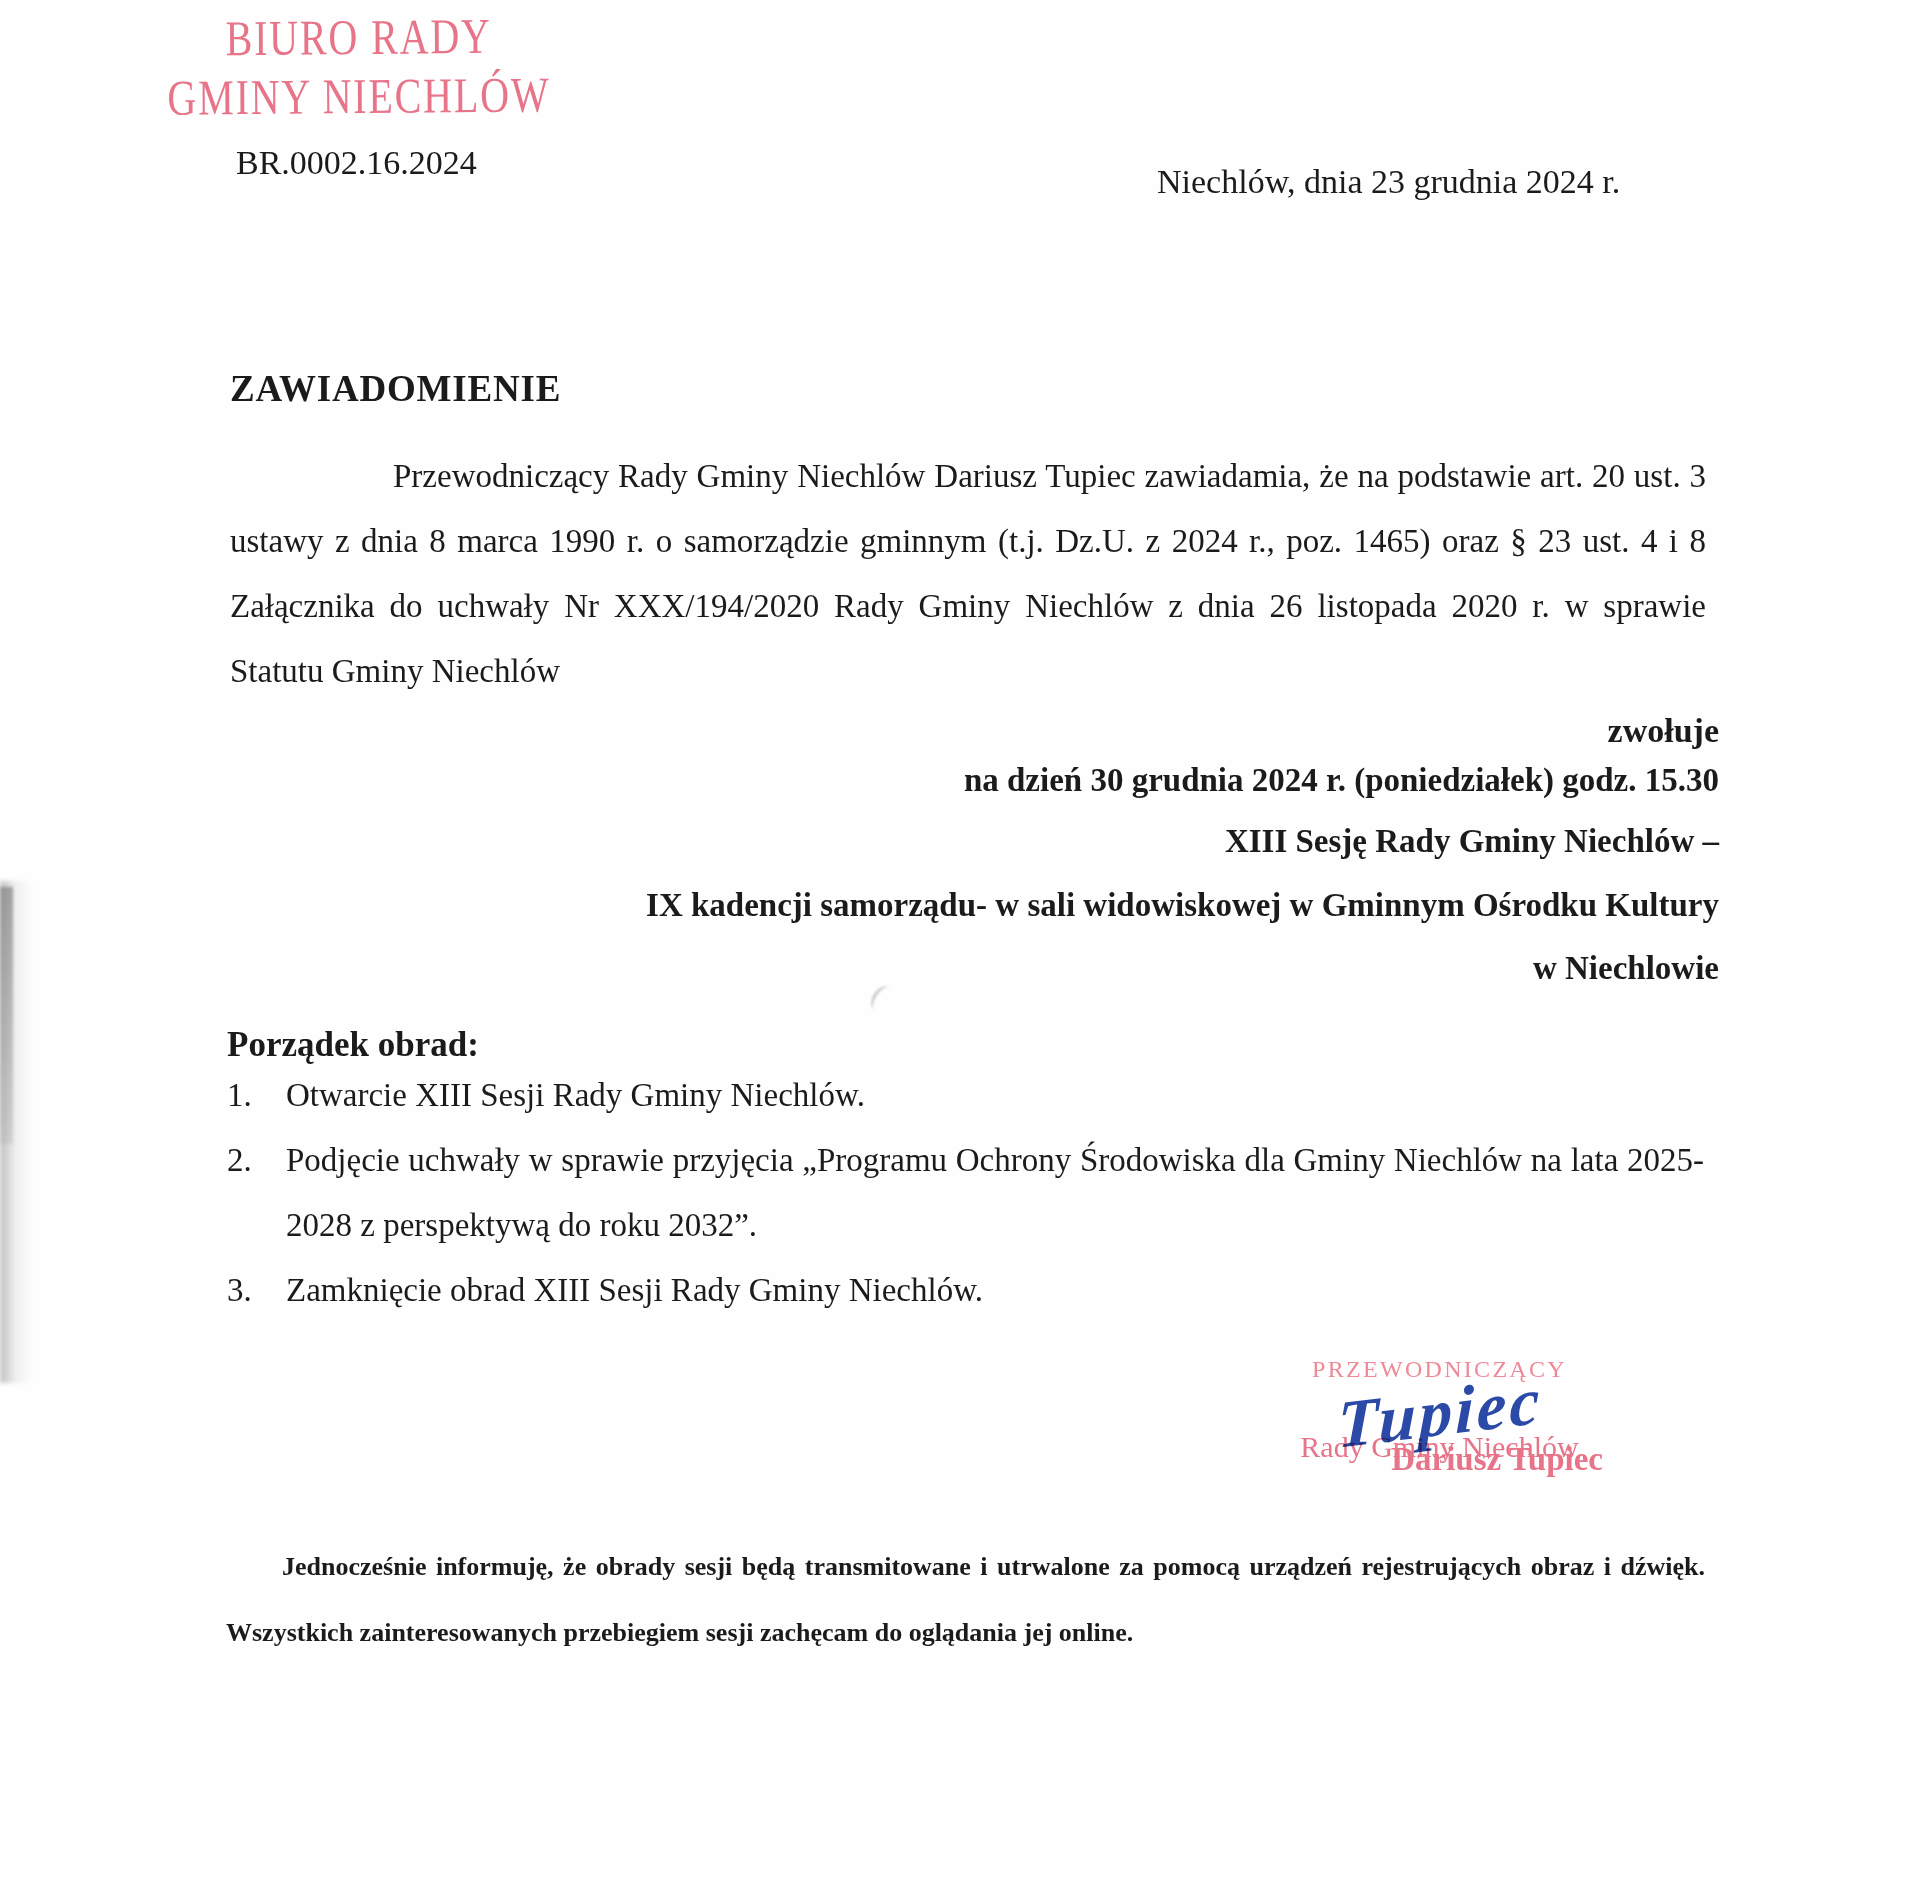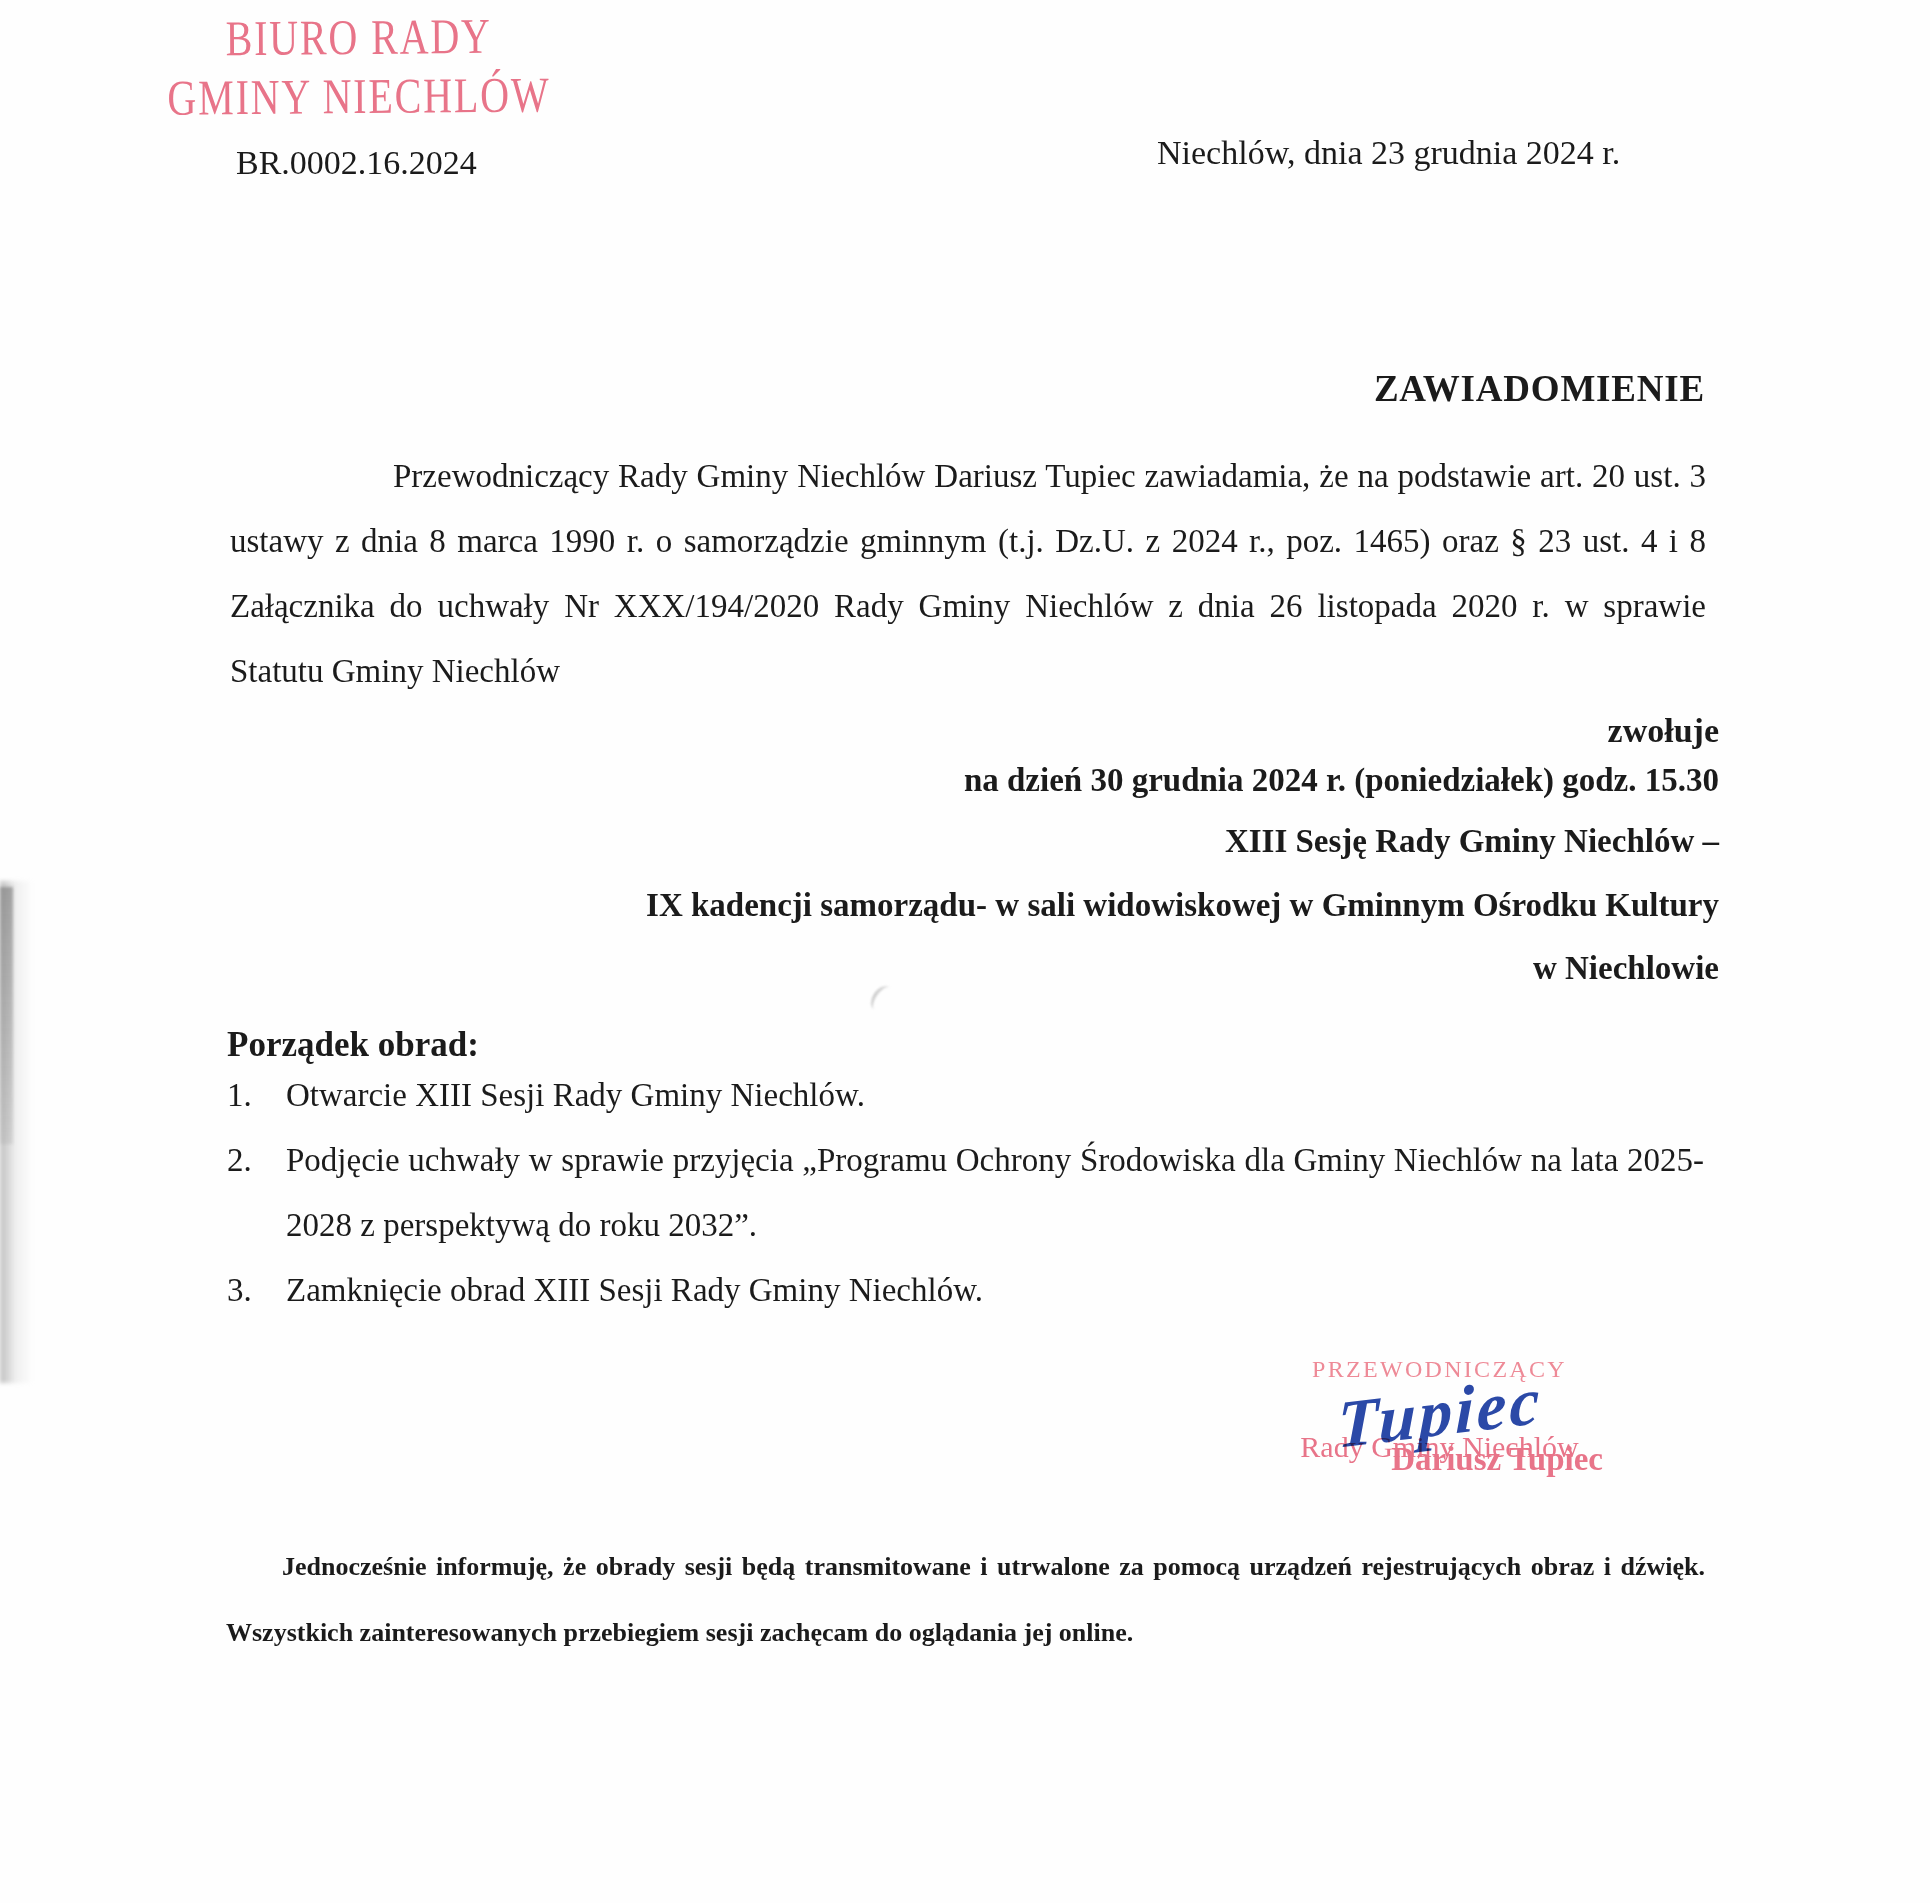--- a/index.html
+++ b/index.html
@@ -25,27 +25,27 @@
     font-size:50px;line-height:59px;letter-spacing:2.3px;
     transform:scaleX(.80) rotate(-.4deg);
     transform-origin:center top;
     white-space:nowrap;
   }
   .ref-number{
     position:absolute;left:236px;top:146px;
     font-size:34px;line-height:1;white-space:nowrap;
   }
   .date-line{
-    position:absolute;left:1157px;top:136px;
+    position:absolute;left:1157px;top:165px;
     font-size:34px;line-height:1;white-space:nowrap;
   }
   
   .doc-title{
     position:absolute;left:230px;top:370px;width:1475px;
-    text-align:right;font-weight:bold;font-size:37px;line-height:1;
+    text-align:left;font-weight:bold;font-size:37px;line-height:1;
     letter-spacing:0.8px;
   }
   
   .intro{
     position:absolute;left:230px;top:444px;width:1476px;
     font-size:33px;line-height:65px;
     text-align:justify;text-indent:163px;
   }
   .center-line{
     position:absolute;left:244px;width:1475px;

